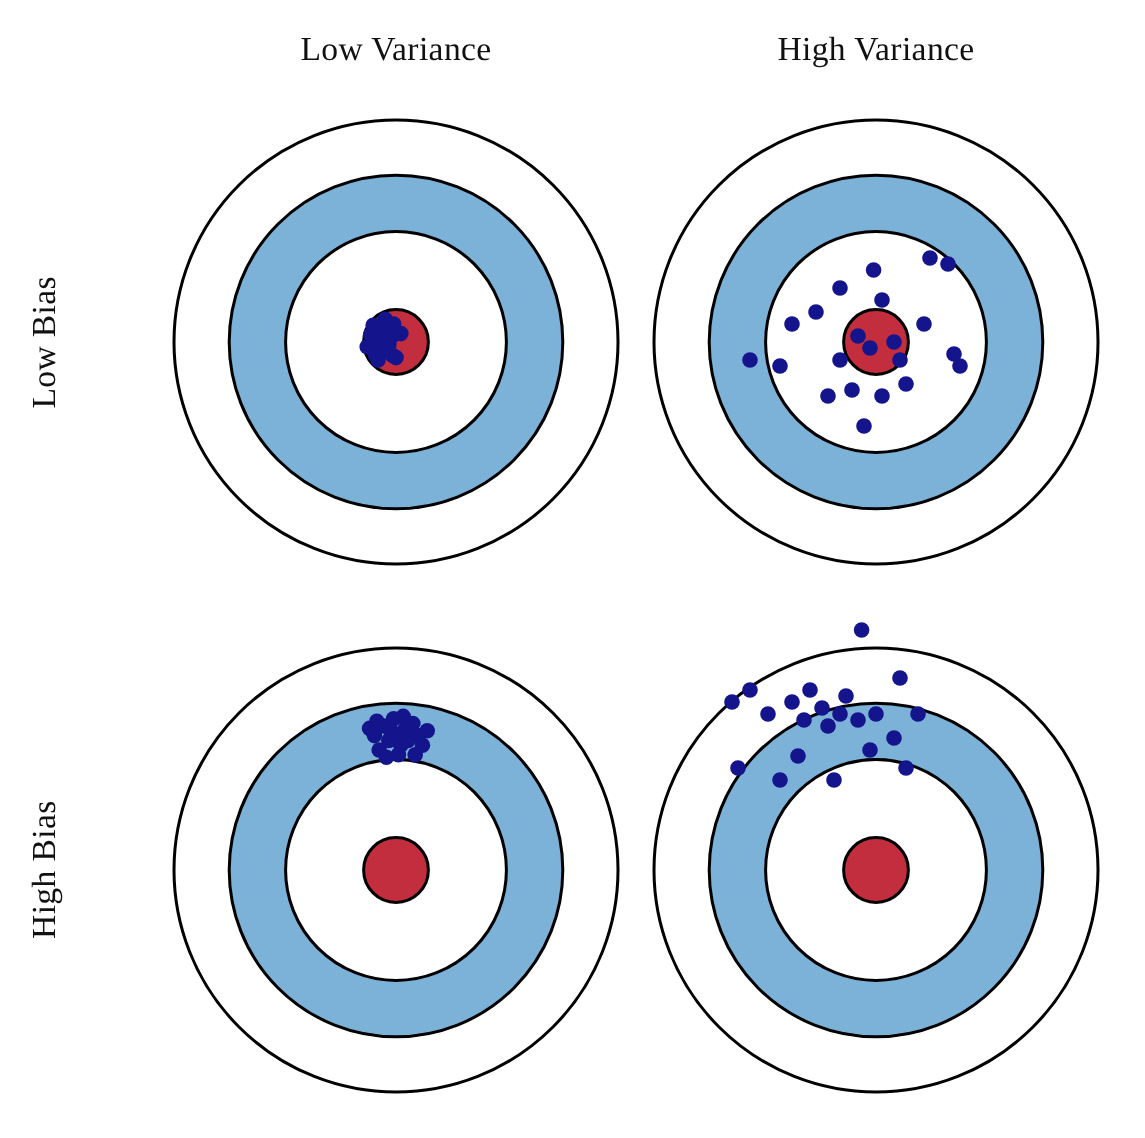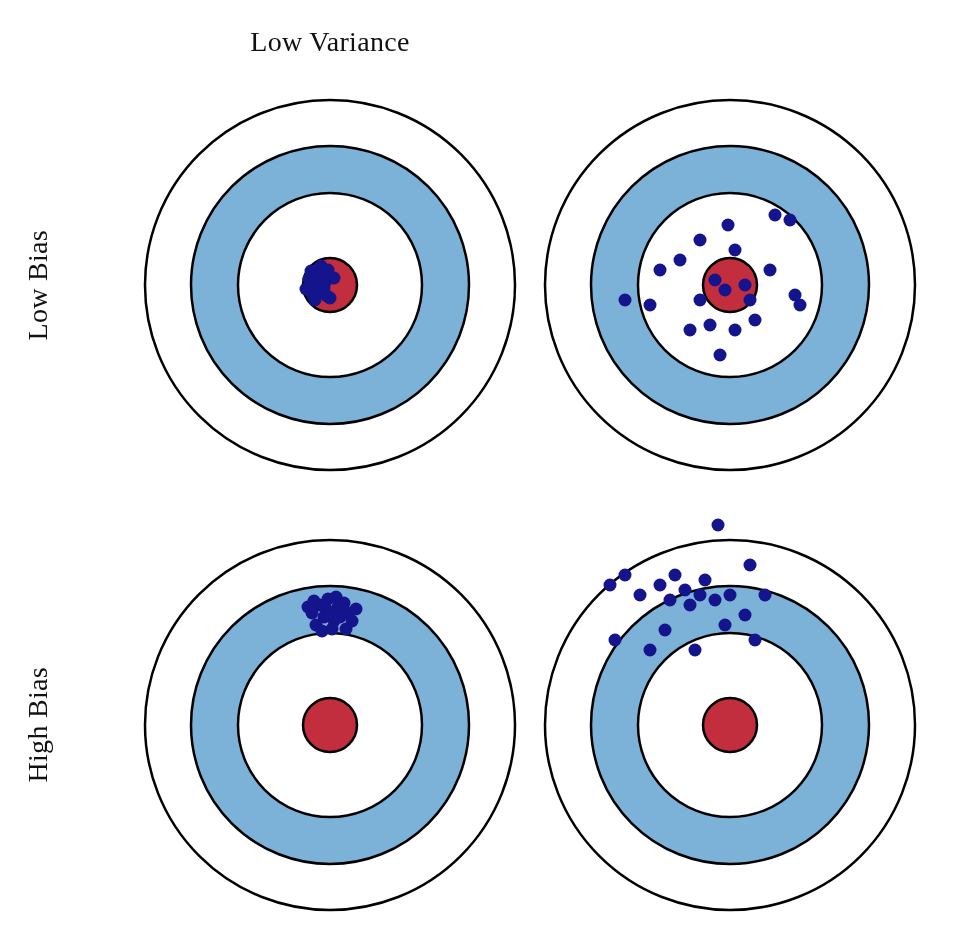--- a/index.html
+++ b/index.html
@@ -54,20 +54,21 @@
   .panel.p2 { left: 110px; top: 505px; }
   .panel.p3 { left: 510px; top: 505px; }
   .panel svg { display: block; width: 440px; height: 440px; }
 </style>
 </head>
 <body>
 
 <div class="figure">
 
   <div class="col-title c0">Low Variance</div>
+  <div class="col-title c1">High Variance</div>
 
   <div class="row-title r0">
     <span>Low Bias</span>
   </div>
   <div class="row-title r1">
     <span>High Bias</span>
   </div>
 
   <div class="panel p0">
     <svg viewBox="0 0 440 440">

